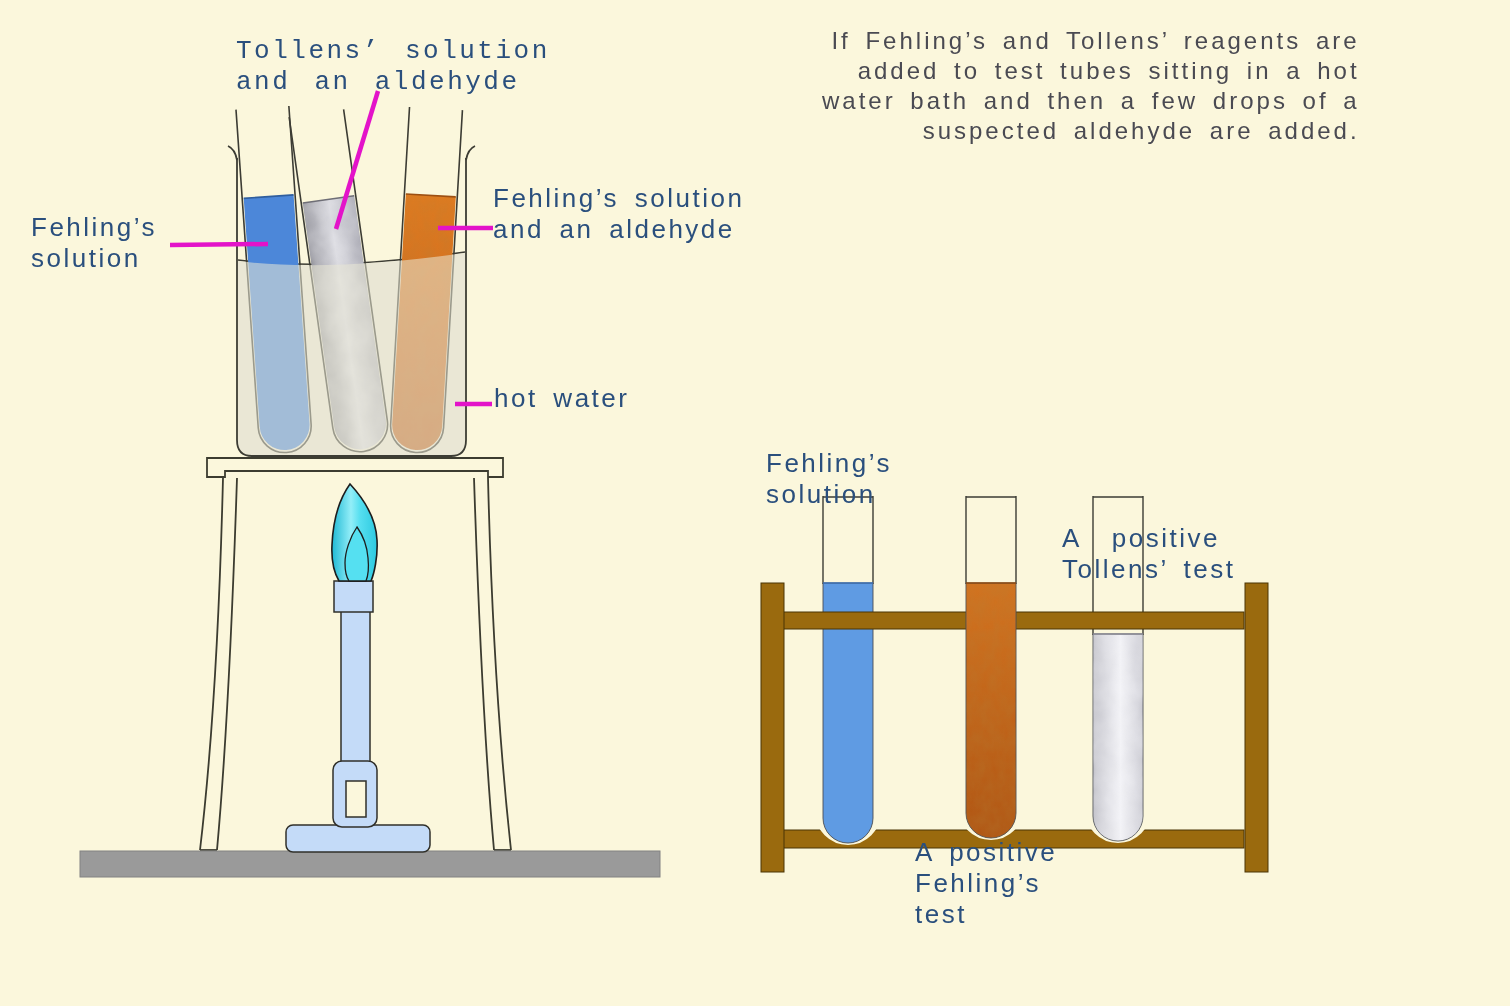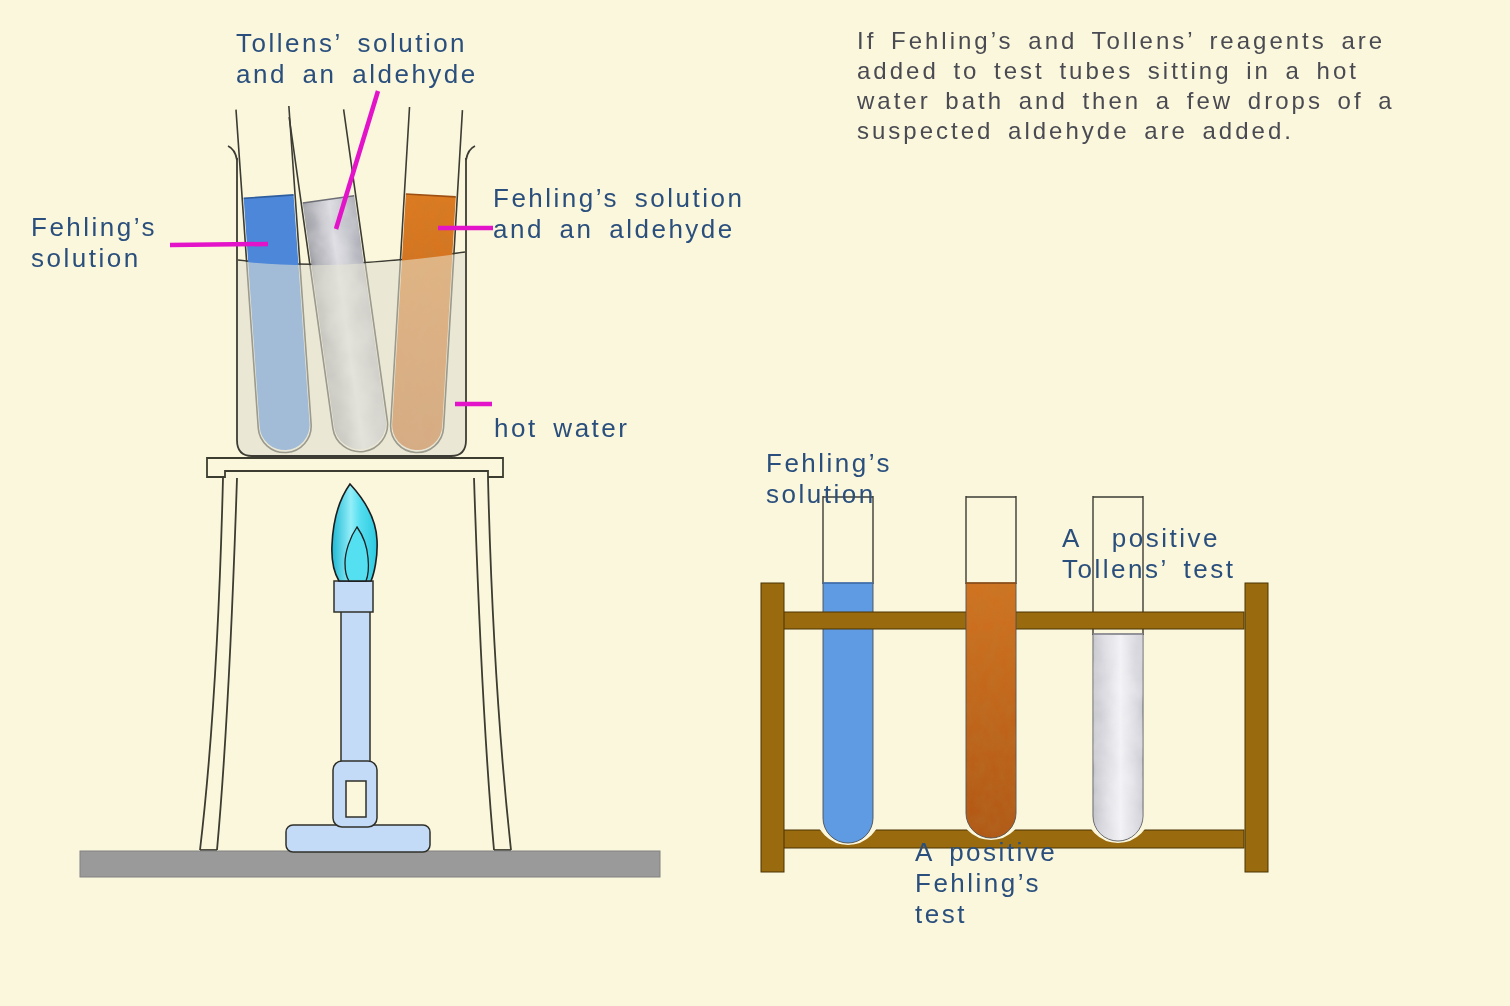--- a/index.html
+++ b/index.html
@@ -12,25 +12,25 @@
   .lbl {
     position:absolute; color:#2A4F7D;
     font-size:26px; line-height:31px; letter-spacing:2.5px; word-spacing:6px;
     white-space:pre-wrap;
   }
   .para {
     position:absolute; color:#4A4A52;
     font-size:24px; line-height:30px; letter-spacing:3px; word-spacing:5px;
     white-space:pre-wrap;
   }
-  #lbl-tollens        { left:236px; top:28px;  }
+  #lbl-tollens        { left:236px; top:36px;font-family:Liberation Mono, monospace;  }
   #lbl-fehlings       { left:31px;  top:212px; }
   #lbl-fehlings-ald   { left:493px; top:183px; }
-  #lbl-hotwater       { left:494px; top:383px;margin-top:30px; }
-  #para1              { left:857px; top:26px;  }
+  #lbl-hotwater       { left:494px; top:383px; }
+  #para1              { left:822px; top:26px;text-align:right;  }
   #para2              { left:857px; top:176px; }
   #lbl-rack-fehlings  { left:766px; top:448px; }
   #lbl-pos-tollens    { left:1062px; top:523px; }
   #lbl-pos-fehlings   { left:915px; top:837px; }
 </style>
 </head>
 <body>
 
 <div id="app">
 

